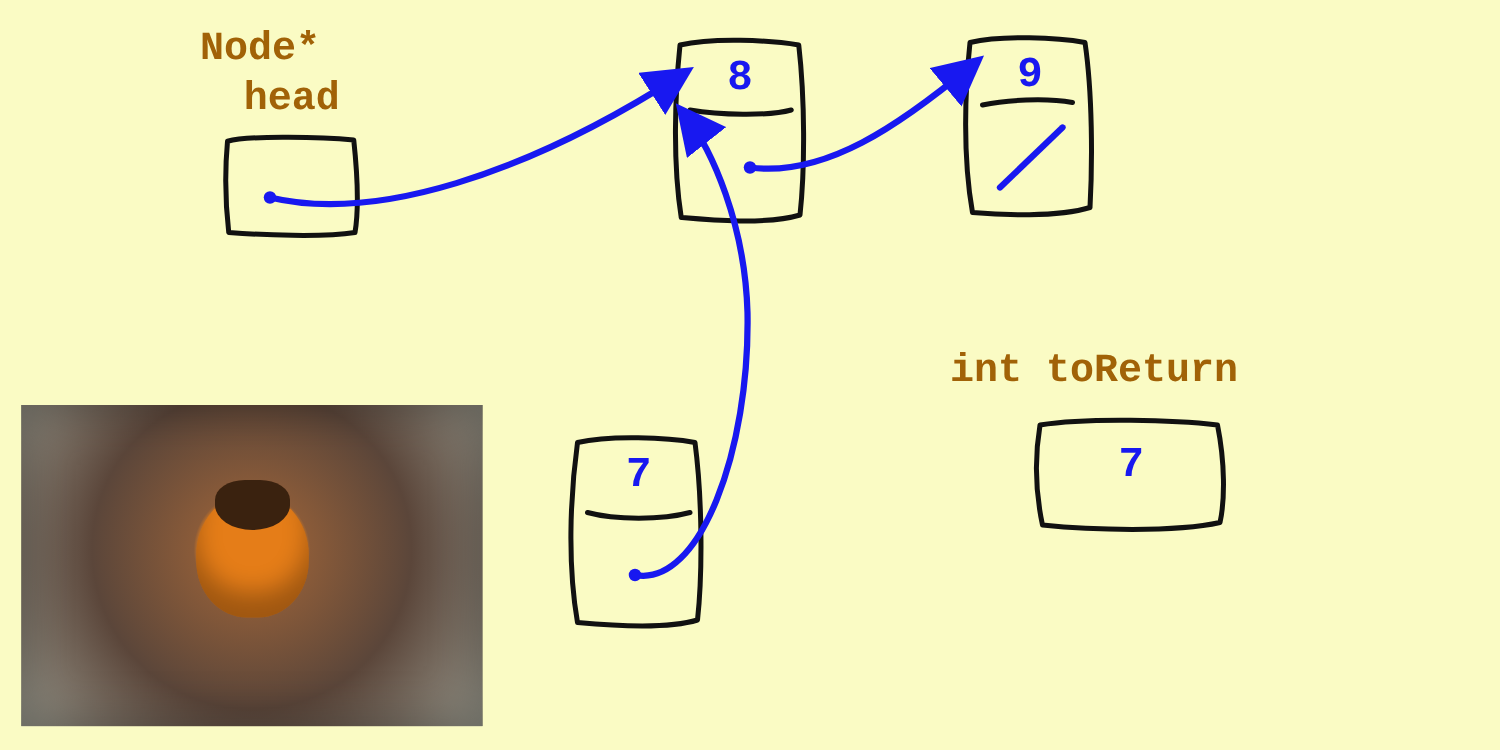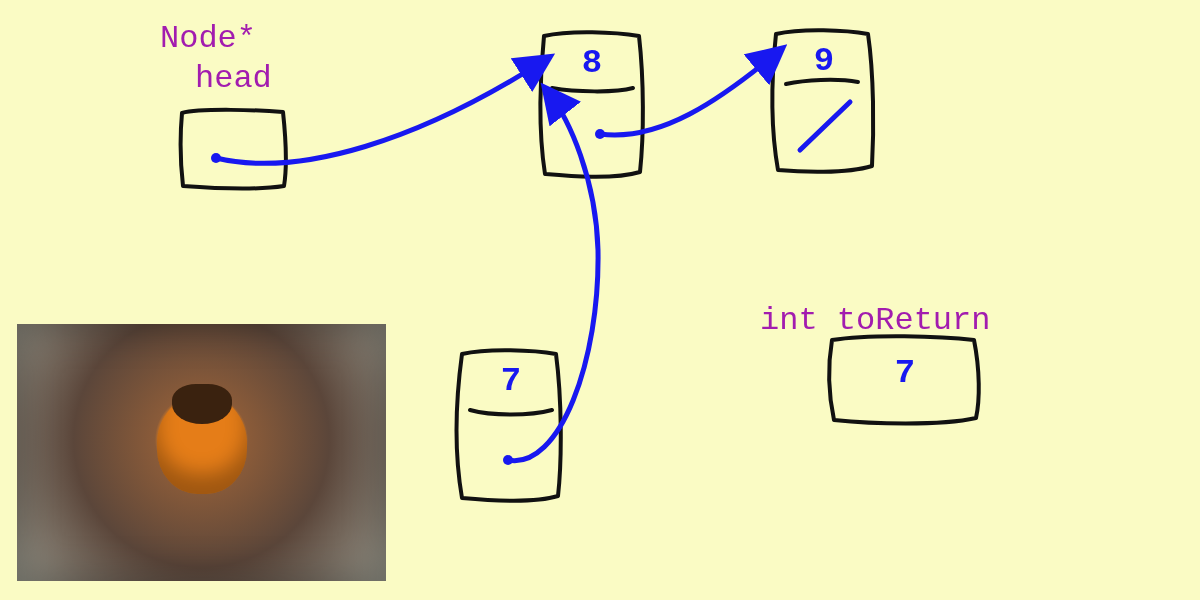--- a/index.html
+++ b/index.html
@@ -1,16 +1,16 @@
 <!DOCTYPE html>
 <html><head>
 <meta charset="utf-8">
 <style>
   html,body{margin:0;padding:0;width:1200px;height:600px;background:#fafbc4;font-family:"Courier New",monospace;overflow:hidden}
-  .label{position:absolute;color:#a21caf;font-weight:normal;font-size:32px;white-space:pre;}
+  .label{position:absolute;color:#a16207;font-weight:bold;font-size:32px;white-space:pre;}
   .val{position:absolute;color:#1818f0;font-weight:bold;font-size:34px;text-align:center;}
   svg{position:absolute;top:0;left:0;pointer-events:none}
 
   
   .photo{position:absolute;left:17px;top:324px;width:369px;height:257px;
          background:radial-gradient(circle at 50% 45%, #d87a1f 0%, #d87a1f 18%, #8a5b39 20%, #5b463a 55%, #9b9b8f 100%);
          box-shadow:inset 0 0 40px rgba(0,0,0,.4);}
   .photo::before{content:"";position:absolute;left:140px;top:70px;width:90px;height:100px;
          background:#e57d18;border-radius:50% 50% 45% 45%;box-shadow:inset 0 -20px 20px rgba(0,0,0,.3);}
   .photo::after{content:"";position:absolute;left:155px;top:60px;width:60px;height:40px;
@@ -19,21 +19,21 @@
 </head>
 <body>
 
 <div class="label" style="left:160px;top:20px">Node*</div>
 <div class="label" style="left:195px;top:60px">head</div>
 
 <div class="val" style="left:572px;top:44px;width:40px">8</div>
 <div class="val" style="left:804px;top:42px;width:40px">9</div>
 <div class="val" style="left:491px;top:362px;width:40px">7</div>
 
-<div class="label" style="left:760px;top:302px">int toReturn</div>
+<div class="label" style="left:760px;top:278px">int toReturn</div>
 <div class="val" style="left:885px;top:354px;width:40px">7</div>
 
 <div class="photo">
   
   
 </div>
 
 <svg width="1200" height="600" viewBox="0 0 1200 600">
   <defs>
     <marker id="arrB" viewBox="0 0 10 10" refX="7" refY="5" markerWidth="8" markerHeight="8" orient="auto-start-reverse">

